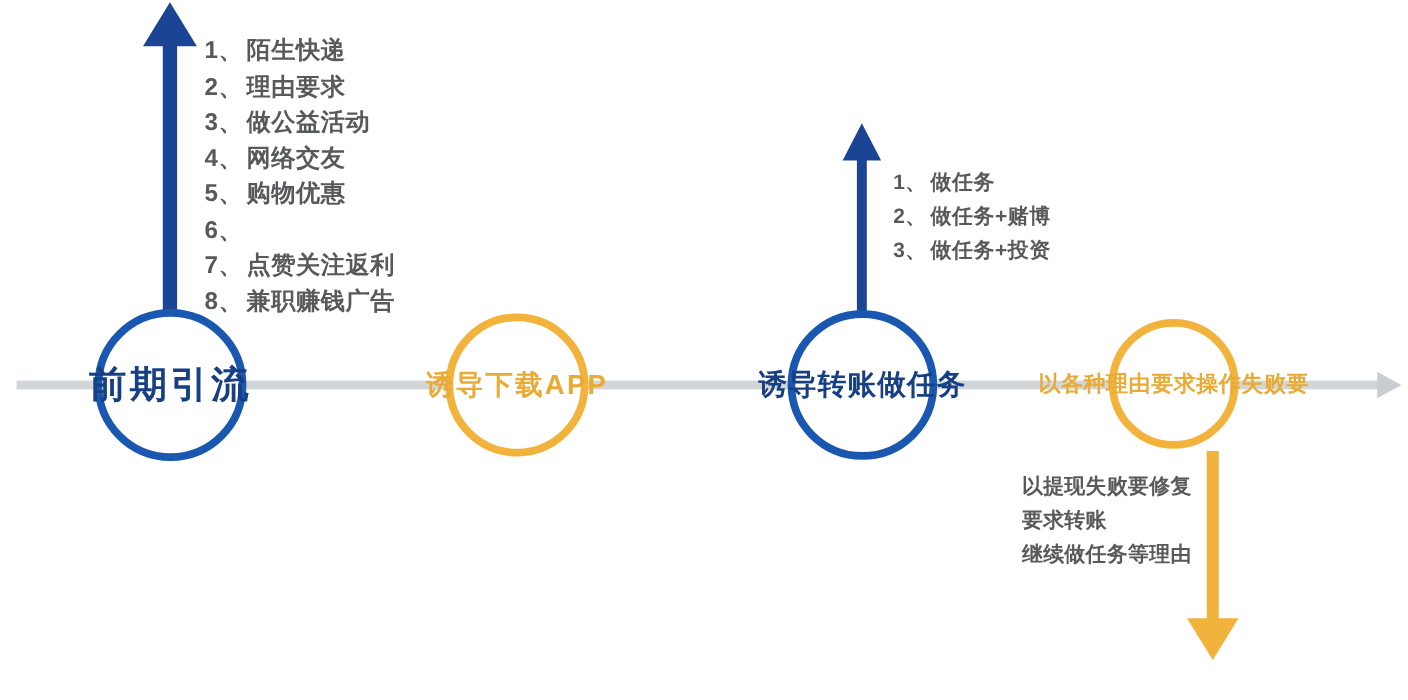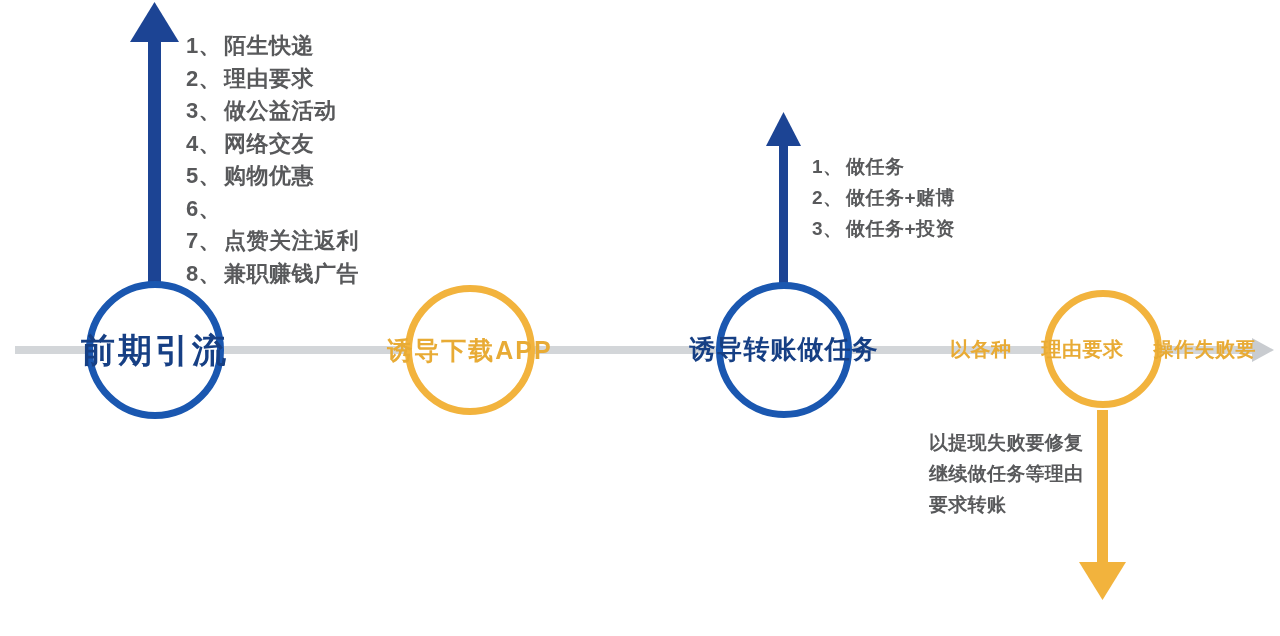--- a/index.html
+++ b/index.html
@@ -77,22 +77,22 @@
   #node-3 {
     left: 716px; top: 282px;
     width: 136px; height: 136px;
   }
   #node-3 .node-line {
     font-size: 26px;
     letter-spacing: 1px;
   }
   
   #node-4 {
-    left: 1044px; top: 290px;
-    width: 118px; height: 118px; gap: 30px;
+    left: 1008px; top: 290px;
+    width: 118px; height: 118px;
   }
   #node-4 .node-line {
     font-size: 20px;
     letter-spacing: 0.5px;
   }
   
   .ann-list {
     position: absolute;
     color: #58595b;
     font-weight: bold;
@@ -235,17 +235,17 @@
       <span>做任务+赌博</span>
     </div>
     <div class="ann-item">
       <span class="ann-num">3、</span>
       <span>做任务+投资</span>
     </div>
   </div>
 
   <div id="para-1">
     <div class="para-line">以提现失败要修复</div>
+    <div class="para-line">要求转账</div>
     <div class="para-line">继续做任务等理由</div>
-    <div class="para-line">要求转账</div>
   </div>
 
 </div>
 
 </body></html>

